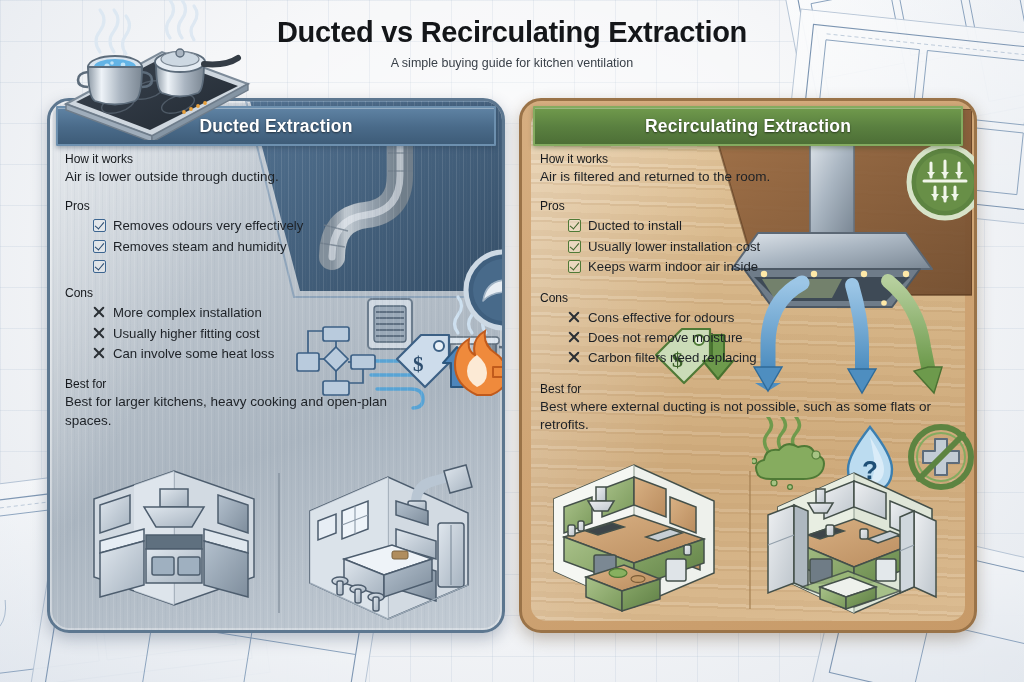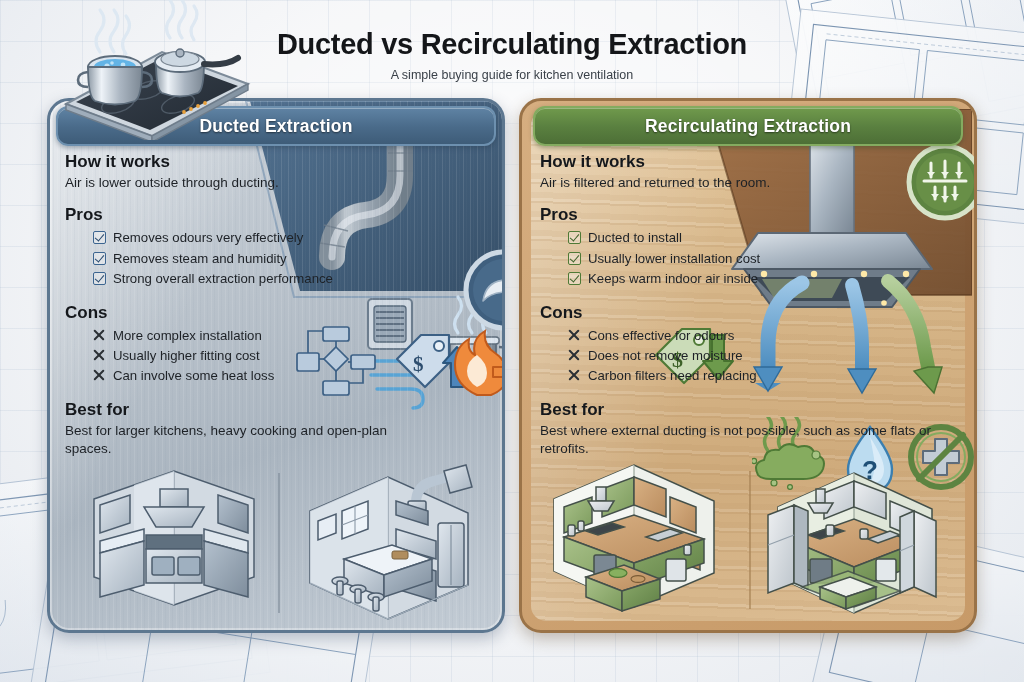--- a/index.html
+++ b/index.html
@@ -73,56 +73,56 @@
   .wood-inner::after {
     content:""; position:absolute; inset:0;
     background: repeating-linear-gradient(2deg,
       rgba(160,118,72,.14) 0 2px, rgba(255,255,255,.10) 2px 5px,
       rgba(160,118,72,.07) 5px 11px, rgba(255,255,255,0) 11px 19px);
   }
 
   
   .panel-header {
     position: absolute; z-index: 6;
-    height: 40px; border-radius: 12px;
+    height: 40px; border-radius: 1px;
     display: flex; align-items: center; justify-content: center;
     color: #fff; font-weight: bold; font-size: 17.5px;
     letter-spacing: .2px;
     text-shadow: 0 1px 2px rgba(0,0,0,.55);
     text-align: center;
   }
   #header-ducted {
     left: 56px; top: 106px; width: 440px;
     background: linear-gradient(180deg, #5f83a4 0%, #4a6b8a 52%, #3e5c78 100%);
     border: 2px solid #6d90af;
     box-shadow: inset 0 1px 0 rgba(255,255,255,.35), 0 2px 5px rgba(40,60,80,.4);
   }
   #header-recirc {
     left: 533px; top: 106px; width: 430px;
     background: linear-gradient(180deg, #709a4c 0%, #5a8040 52%, #4d6f36 100%);
     border: 2px solid #84ab60;
     box-shadow: inset 0 1px 0 rgba(255,255,255,.3), 0 2px 5px rgba(50,70,35,.4);
   }
 
   
-  #title-block { position: absolute; left: 0; top: 16px; width: 1024px; text-align: center; z-index: 7; margin-top: 12px; }
+  #title-block { position: absolute; left: 0; top: 16px; width: 1024px; text-align: center; z-index: 7; }
   #main-title {
     font-size: 29px; font-weight: bold; color: #141619; letter-spacing: -.3px;
   }
   #subtitle {
     margin-top: 7px; font-size: 12.5px; color: #3a4149;
   }
 
   
   .content { position: absolute; z-index: 7; width: 330px; }
   #content-ducted { left: 65px; top: 152px; }
   #content-recirc { left: 540px; top: 152px; width: 410px; }
 
   .sec-head {
-    font-size: 17px; font-weight: bold; color: #15181c;
+    font-size: 12px; font-weight: normal; color: #15181c;
     margin-bottom: 2px;
   }
   .sec-body { font-size: 13.5px; color: #1d2126; line-height: 1.35; }
   .blk { margin-bottom: 13px; }
   .blk:last-child { margin-bottom: 0; }
 
   ul.list { list-style: none; margin-top: 3px; }
   ul.list li {
     display: flex; align-items: flex-start; gap: 7px;
     font-size: 13.2px; color: #1d2126; line-height: 1.55; margin-left: 28px;
@@ -699,21 +699,20 @@
       <li>
           <span class="mark check-blue"></span>
           <span>Removes odours very effectively</span>
         </li>
       <li>
           <span class="mark check-blue"></span>
           <span>Removes steam and humidity</span>
         </li>
       <li>
           <span class="mark check-blue"></span>
-          <span>Strong overall extraction performance</span>
         </li>
     </ul>
   </div>
 
   <div class="blk">
     <div class="sec-head">Cons</div>
     <ul class="list">
       <li>
           <span class="mark cross"></span>
           <span>More complex installation</span>

